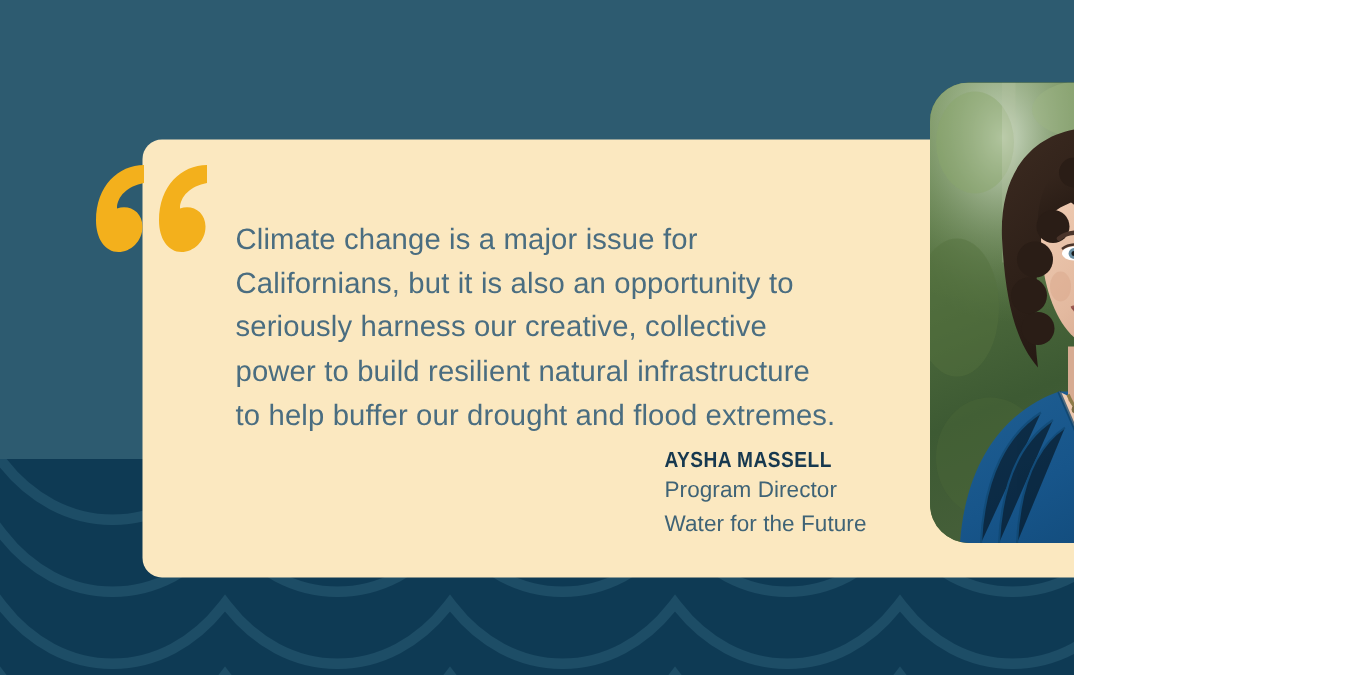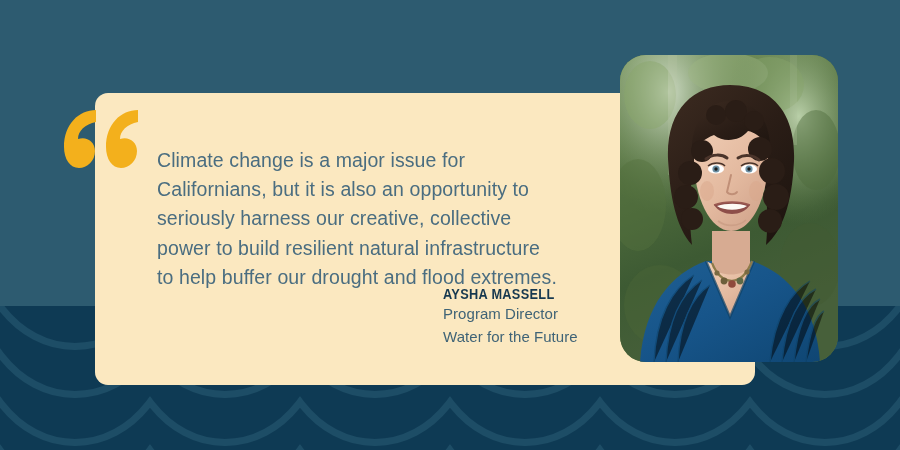--- a/index.html
+++ b/index.html
@@ -2,21 +2,21 @@
 <html><head>
 <meta charset="utf-8">
 <style>
   html, body {
     margin: 0;
     padding: 0;
     background: #ffffff;
   }
   #stage {
     position: relative;
-    width: 900px;
+    width: 716px;
     height: 450px;
     overflow: hidden;
     font-family: "Liberation Sans", sans-serif;
     background: #c4b5fd;
   }
 
   
   .bg-top {
     position: absolute;
     left: 0; top: 0;
@@ -57,21 +57,21 @@
     color: #4A6D80;
     font-size: 19.5px;
     line-height: 29.2px;
     letter-spacing: 0.1px;
     white-space: pre-line;
   }
 
   
   .attribution {
     position: absolute;
-    left: 443px; top: 286px;
+    left: 443px; top: 299px;
     width: 190px;
     text-align: left;
   }
   .attr-name {
     color: #16384F;
     font-size: 14.5px;
     font-weight: bold;
     letter-spacing: 0.35px;
     line-height: 17px;
     transform: scaleX(0.88);

